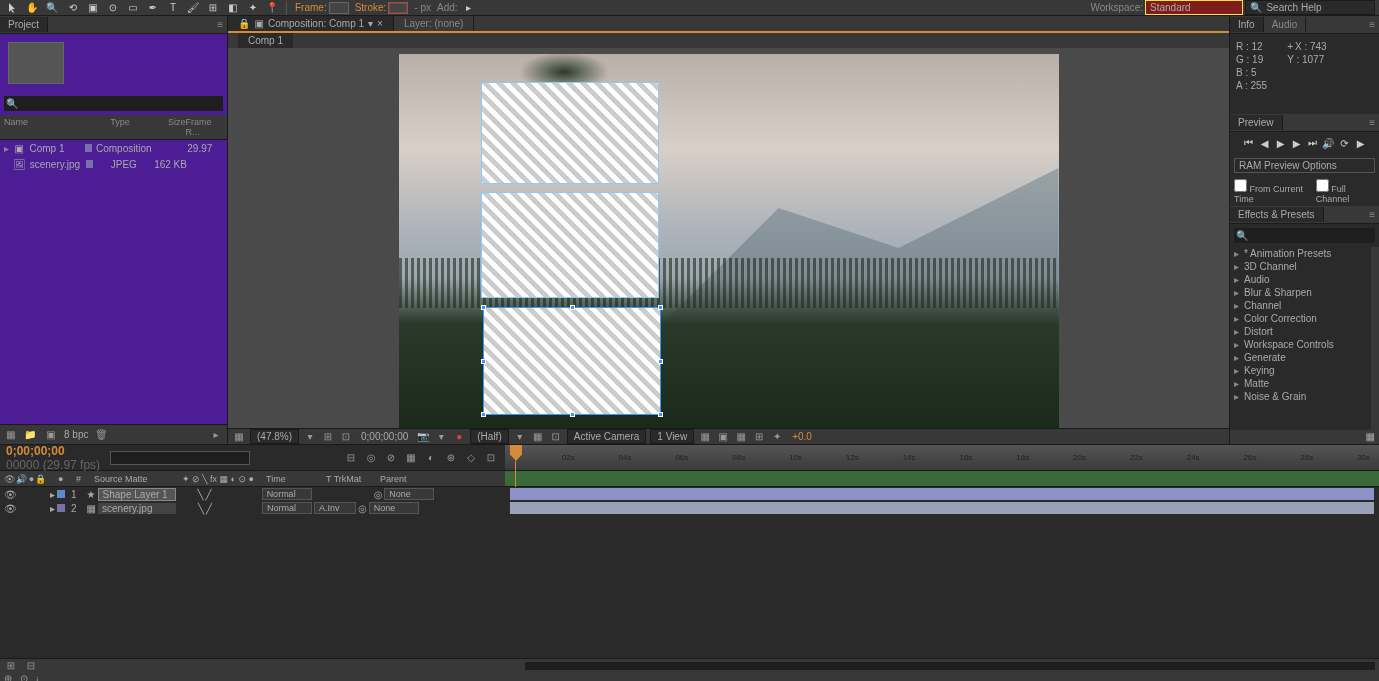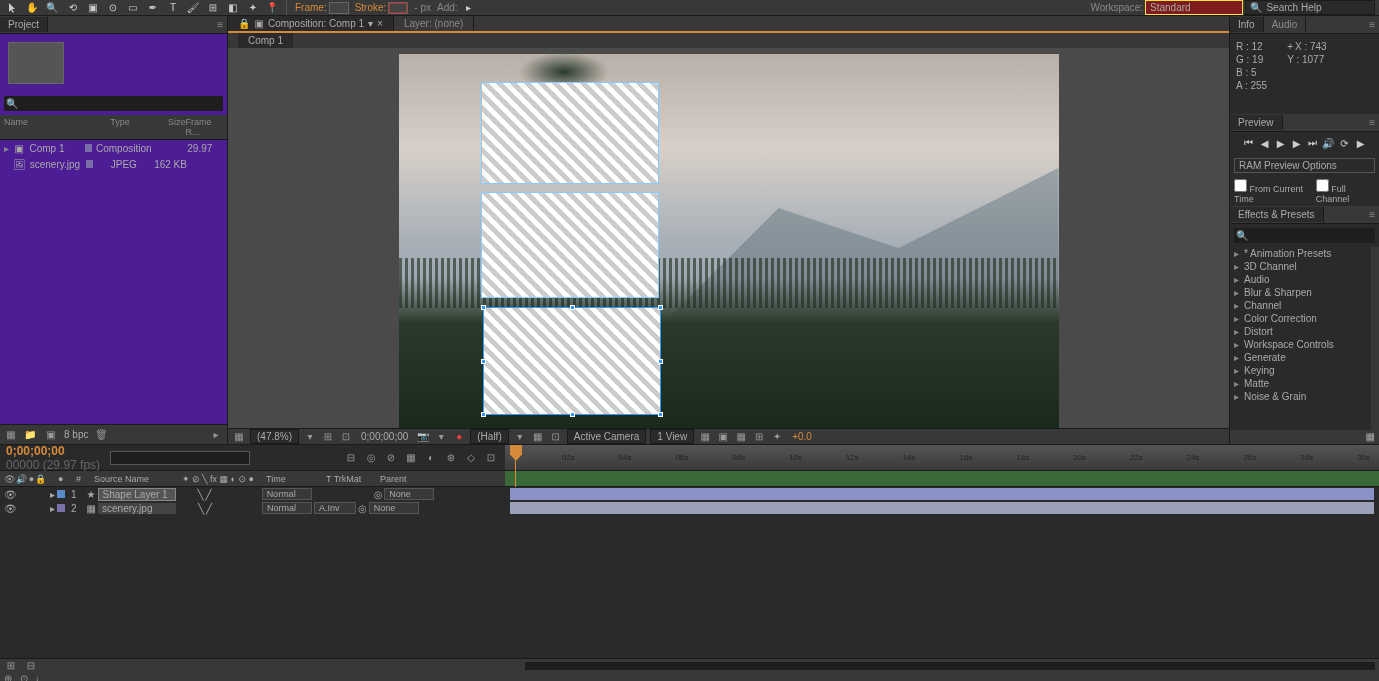--- a/index.html
+++ b/index.html
@@ -419,21 +419,21 @@
   <div class="timeline-cols">
     <div class="timeline-cols-left">
       <div class="col-switches">
         <span>👁</span>
         <span>🔊</span>
         <span>●</span>
         <span>🔒</span>
       </div>
       <div style="width:14px">●</div>
       <div style="width:14px">#</div>
-      <div style="width:84px">Source Name</div>
+      <div style="width:84px">Source Matte</div>
       <div style="width:80px">✦ ⊘ ╲ fx ▦ ◐ ⊙ ●</div>
       <div style="width:56px">Time</div>
       <div style="width:50px">T  TrkMat</div>
       <div style="width:60px">Parent</div>
     </div>
     <div class="timeline-cols-right"></div>
   </div>
   <div class="timeline-body">
     <div class="timeline-layers">
       <div class="layer-row">

